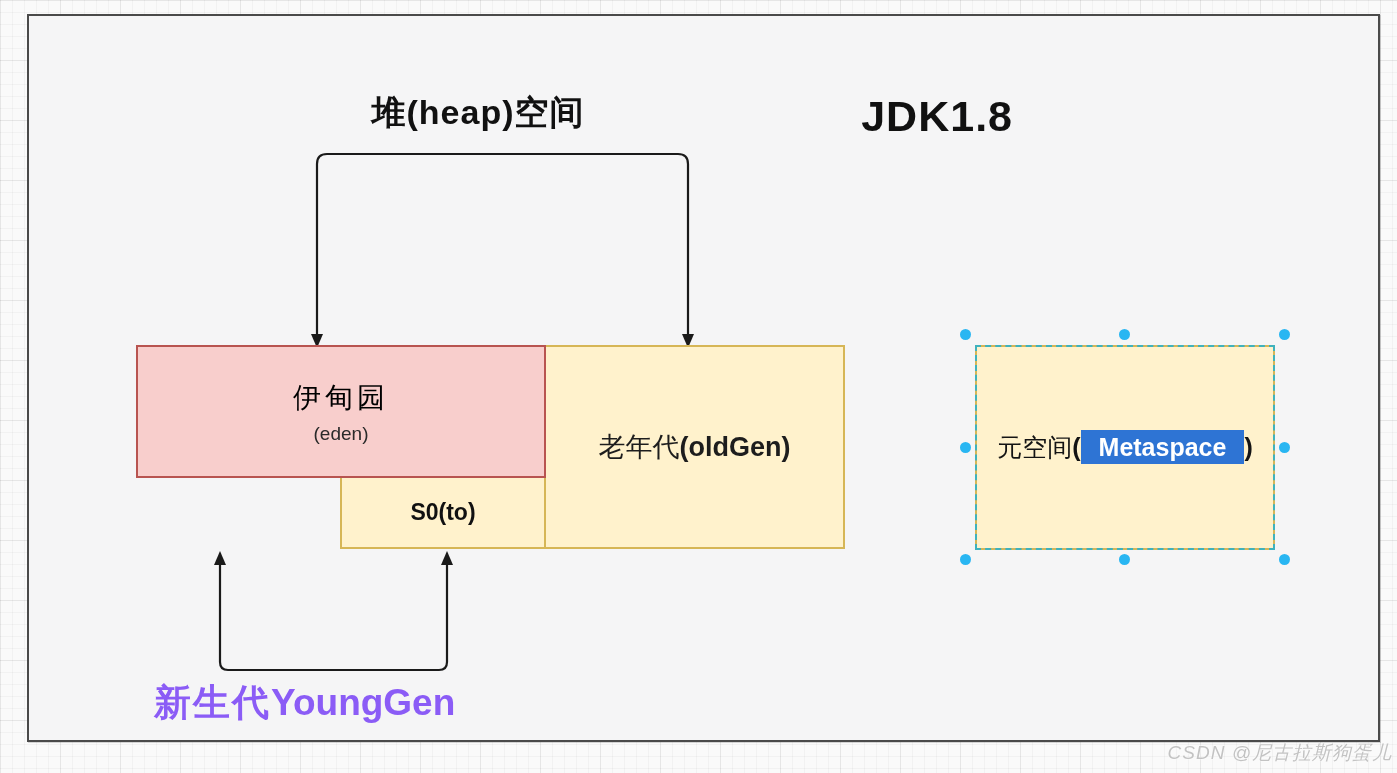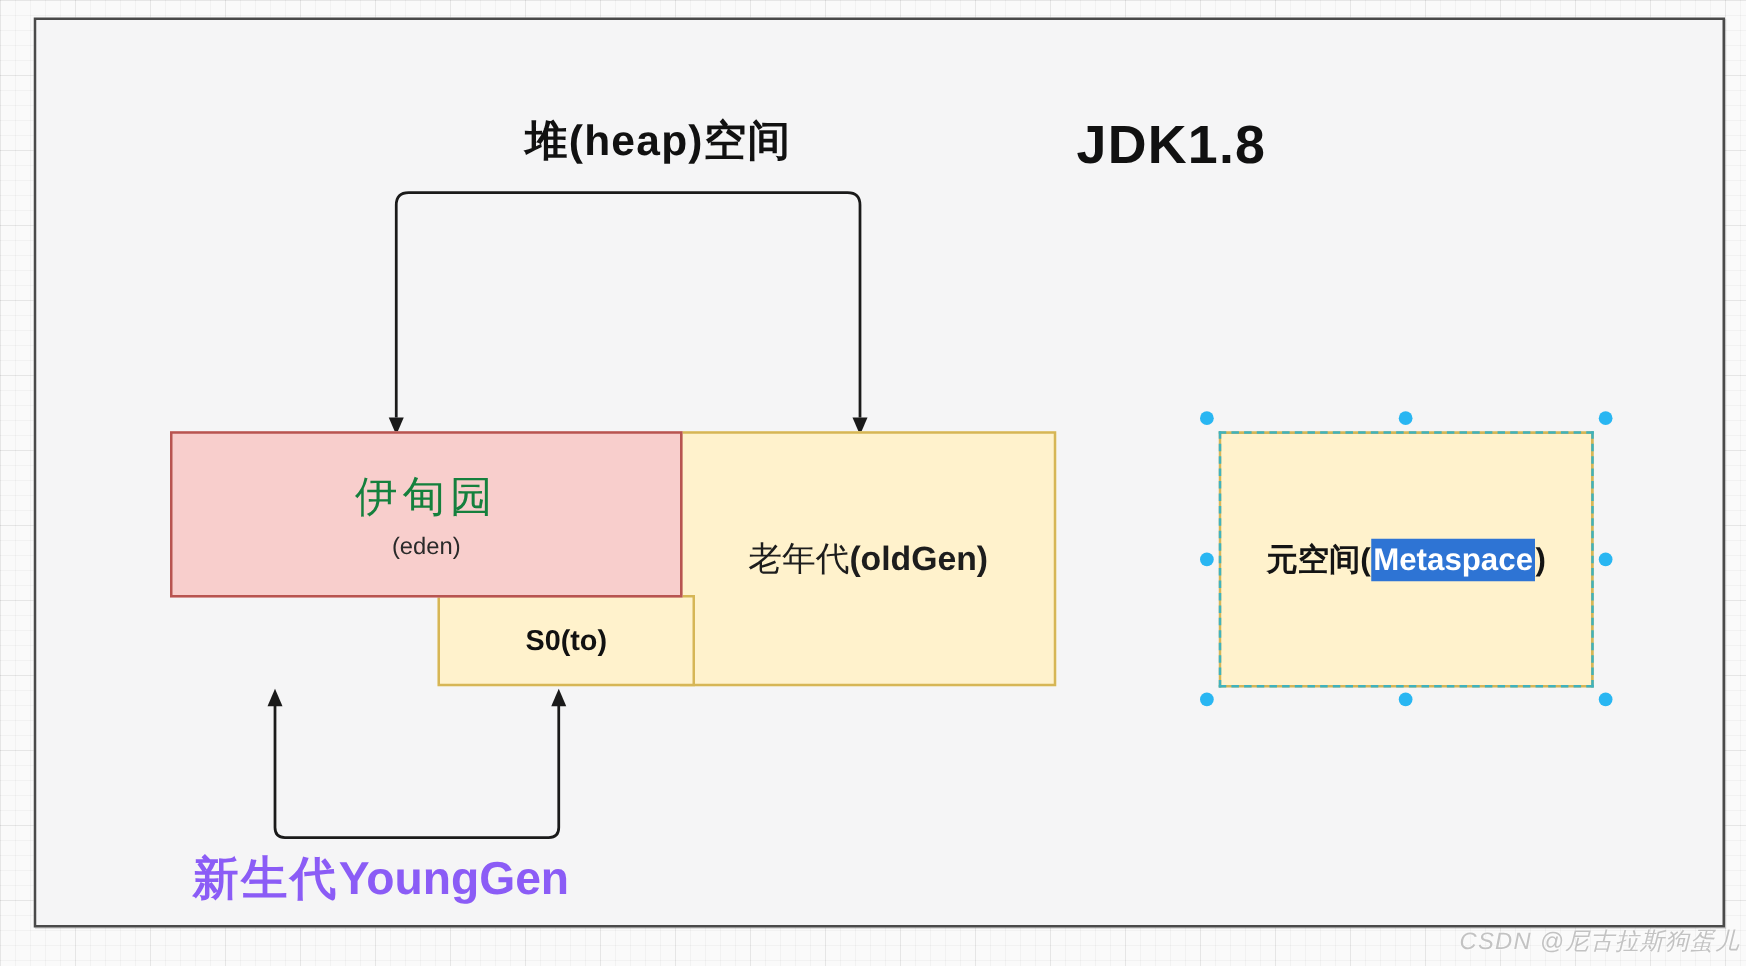--- a/index.html
+++ b/index.html
@@ -22,64 +22,64 @@
     background: #f5f5f6;
     border: 2.5px solid #4a4a4a;
     box-shadow: 1px 1px 0 0 rgba(0,0,0,0.15);
   }
   .abs { position: absolute; }
   .cjk { font-family: "Liberation Serif", "DejaVu Serif", serif; }
   .lat { font-family: "Liberation Sans", sans-serif; }
 
   .title-heap {
     left: 294px; top: 74px; width: 310px;
-    text-align: right; font-size: 34px; font-weight: bold;
+    text-align: center; font-size: 34px; font-weight: bold;
     color: #111; letter-spacing: 1px; white-space: nowrap;
   }
   .title-jdk {
     left: 744px; top: 76px; width: 240px;
     text-align: right; font-size: 43px; font-weight: bold; color: #111;
     letter-spacing: 1px;
   }
 
   svg.arrows { left: 0; top: 0; width: 1353px; height: 728px; pointer-events: none; }
   svg.arrows path { fill: none; stroke: #1a1a1a; stroke-width: 2.2px; }
   svg.arrows polygon { fill: #1a1a1a; stroke: none; }
 
   .box { border: 2px solid; display: flex; align-items: center; justify-content: center; }
   .ybox { background: #fff2cc; border-color: #d6b656; z-index: 1; }
   .eden-box {
     left: 107px; top: 329px; width: 410px; height: 133px;
     background: #f8cecc; border-color: #b85450; z-index: 2;
     flex-direction: column;
   }
-  .eden-line1 { font-size: 34px; color: #15803d; letter-spacing: 4px; }
+  .eden-line1 { font-size: 28px; color: #000000; letter-spacing: 4px; }
   .eden-line2 { font-size: 19px; color: #2a2a2a; margin-top: 6px; }
   .s0-from { left: 107px; top: 460px; width: 206px; height: 73px; }
-  .s0-to   { left: 321px; top: 460px; width: 206px; height: 73px; }
+  .s0-to   { left: 311px; top: 460px; width: 206px; height: 73px; }
   .s0-label { font-size: 23px; font-weight: bold; color: #111; }
   .oldgen  { left: 515px; top: 329px; width: 301px; height: 204px; }
   .gen-label { font-size: 27px; color: #1d1d1d; white-space: nowrap; }
   .gen-label .lat { font-weight: bold; }
 
   .metaspace-box {
     left: 946px; top: 329px; width: 300px; height: 205px;
     border: 2px dashed #3fb2bd;
     background: linear-gradient(#fff2cc,#fff2cc) padding-box,
                 linear-gradient(#d6b656,#d6b656) border-box;
     display: flex; align-items: center; justify-content: center;
     z-index: 2;
   }
   .meta-label { font-size: 25px; color: #141414; white-space: nowrap; }
-  .meta-label .cjk { font-weight: bold; }
+  .meta-label .cjk { font-weight: normal; }
   .meta-label .paren { font-weight: bold; font-family: "Liberation Sans", sans-serif; }
   .meta-selected {
     background: #2e74d4; color: #ffffff; font-weight: bold;
     font-family: "Liberation Sans", sans-serif;
-    padding: 3px 2px;
+    padding: 3px 18px;
   }
   .handle {
     position: absolute; width: 11px; height: 11px; border-radius: 50%;
     background: #29b6f2; z-index: 3;
   }
 
   .title-younggen {
     left: 125px; top: 662px; width: 420px;
     font-size: 37px; font-weight: bold; color: #8b5cf6; white-space: nowrap;
   }

